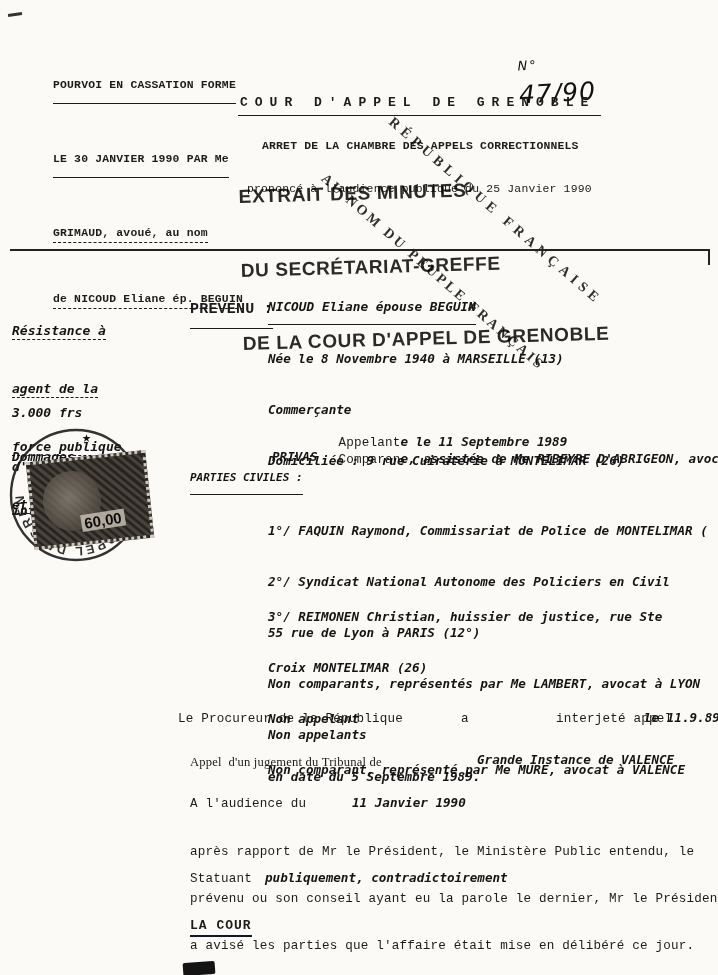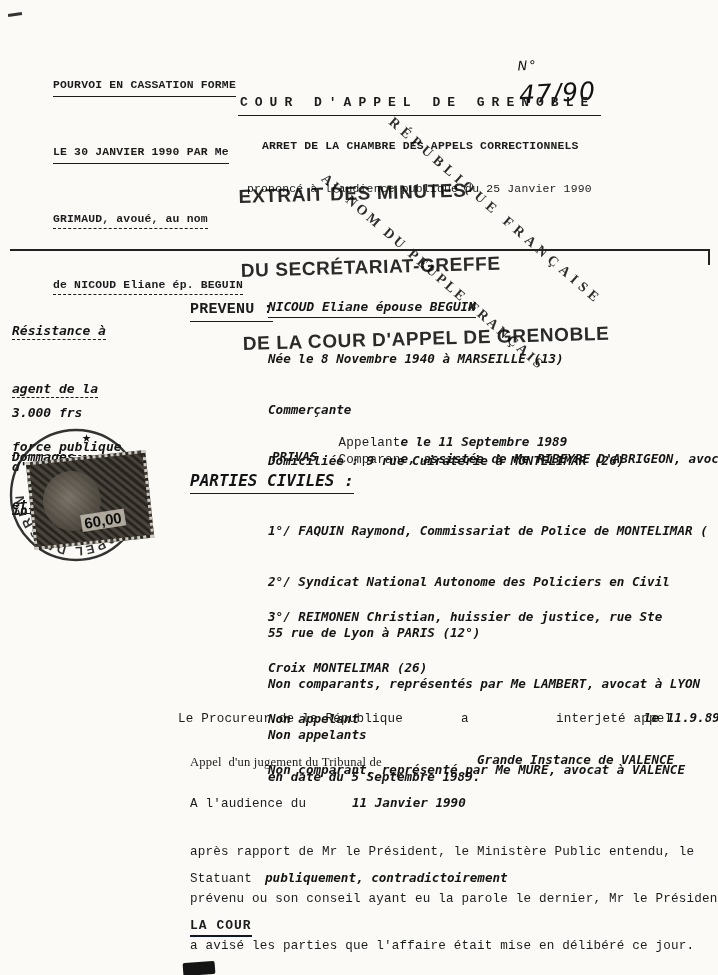--- a/index.html
+++ b/index.html
@@ -10,21 +10,21 @@
     background:#fbfaf7;
     overflow:hidden;
     font-family:"Liberation Mono",monospace;
     color:#1b1b1b;
     margin:0 auto;
   }
   .abs{position:absolute;white-space:pre;}
   .typed{font-family:"Liberation Mono",monospace;font-size:12.6px;color:#1c1c1c;letter-spacing:.2px;}
   .tb{font-weight:bold;}
   .script{font-family:"DejaVu Sans Mono",monospace;font-style:italic;font-weight:700;font-size:12.6px;color:#141414;}
-  .u{border-bottom:1.4px solid #1b1b1b;padding-bottom:3px;}
+  .u{border-bottom:1.4px solid #1b1b1b;padding-bottom:10px;}
   .ud{border-bottom:1.4px dashed #1b1b1b;padding-bottom:1px;}
   .lines div{white-space:pre;}
   
   #cassation{left:53px;top:30px;font-size:11.4px;line-height:22px;}
   #cassation .u,#cassation .ud{display:inline-block;line-height:15px;}
   
   #case-number{left:498px;top:38px;transform:rotate(-3deg);font-family:"DejaVu Sans",sans-serif;font-style:italic;color:#111;}
   #case-number .pfx{font-size:13px;vertical-align:6px;letter-spacing:2px;}
   #case-number .num{font-size:25px;letter-spacing:1px;}
   
@@ -62,21 +62,21 @@
     font-weight:bold;font-size:15px;color:#0c0c0c;background:rgba(196,189,176,.85);
     padding:0 3px;transform:rotate(-3deg);}
   
   .lh17{line-height:17px;}
   #prevenu-label{left:190px;top:301px;font-size:15px;}
   #prevenu-name{left:268px;top:299px;font-size:12.8px;}
   #prevenu-details{left:268px;top:316px;}
   #appelant-line{left:300px;top:415px;text-align:center;}
   #comparant-line{left:300px;top:432px;}
   #privas{left:272px;top:449px;}
-  #parties-label{left:190px;top:471px;font-size:16px;text-align:right;}
+  #parties-label{left:190px;top:471px;font-size:11px;text-align:right;}
   #parties-group1{left:268px;top:488px;}
   #parties-group2{left:268px;top:574px;}
   #proc-t1{left:178px;top:712px;}
   #proc-a{left:461px;top:712px;}
   #proc-t2{left:556px;top:712px;}
   #proc-s{left:644px;top:710px;}
   #appel-typed{left:190px;top:755px;font-family:Liberation Serif, serif;}
   #appel-script1{left:477px;top:752px;}
   #appel-script2{left:268px;top:769px;}
   #audience-typed{left:190px;top:797px;}

